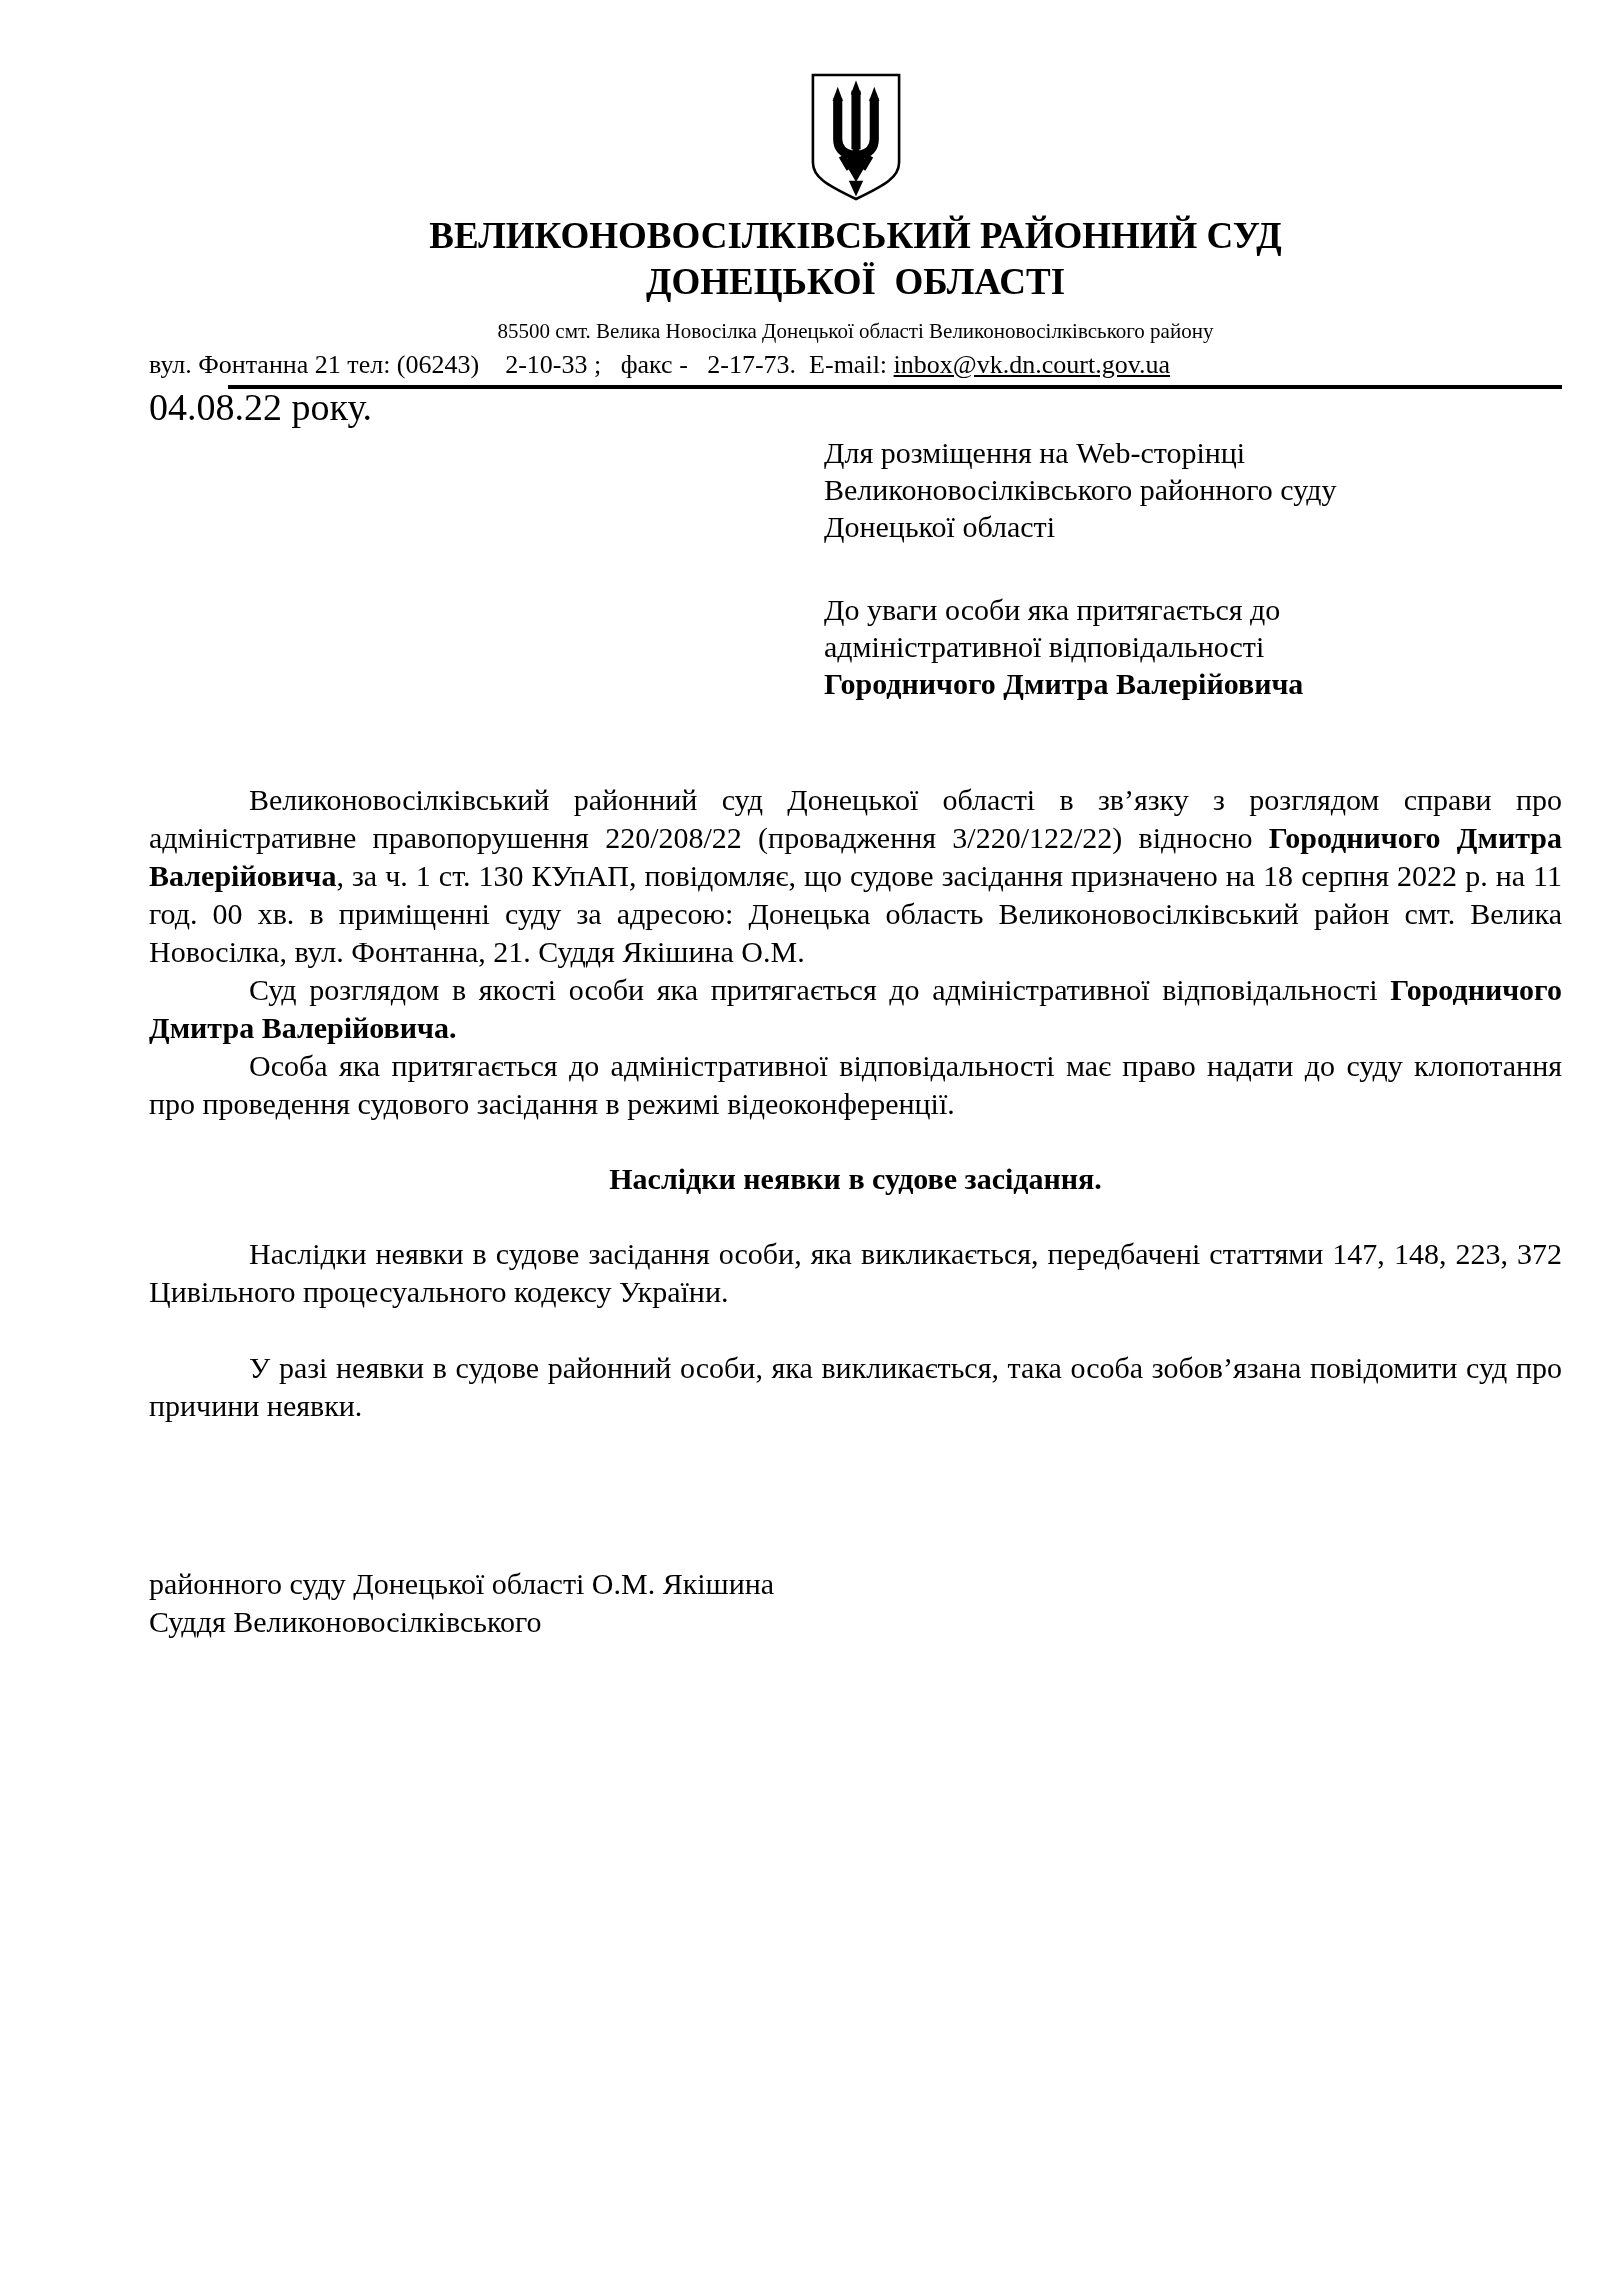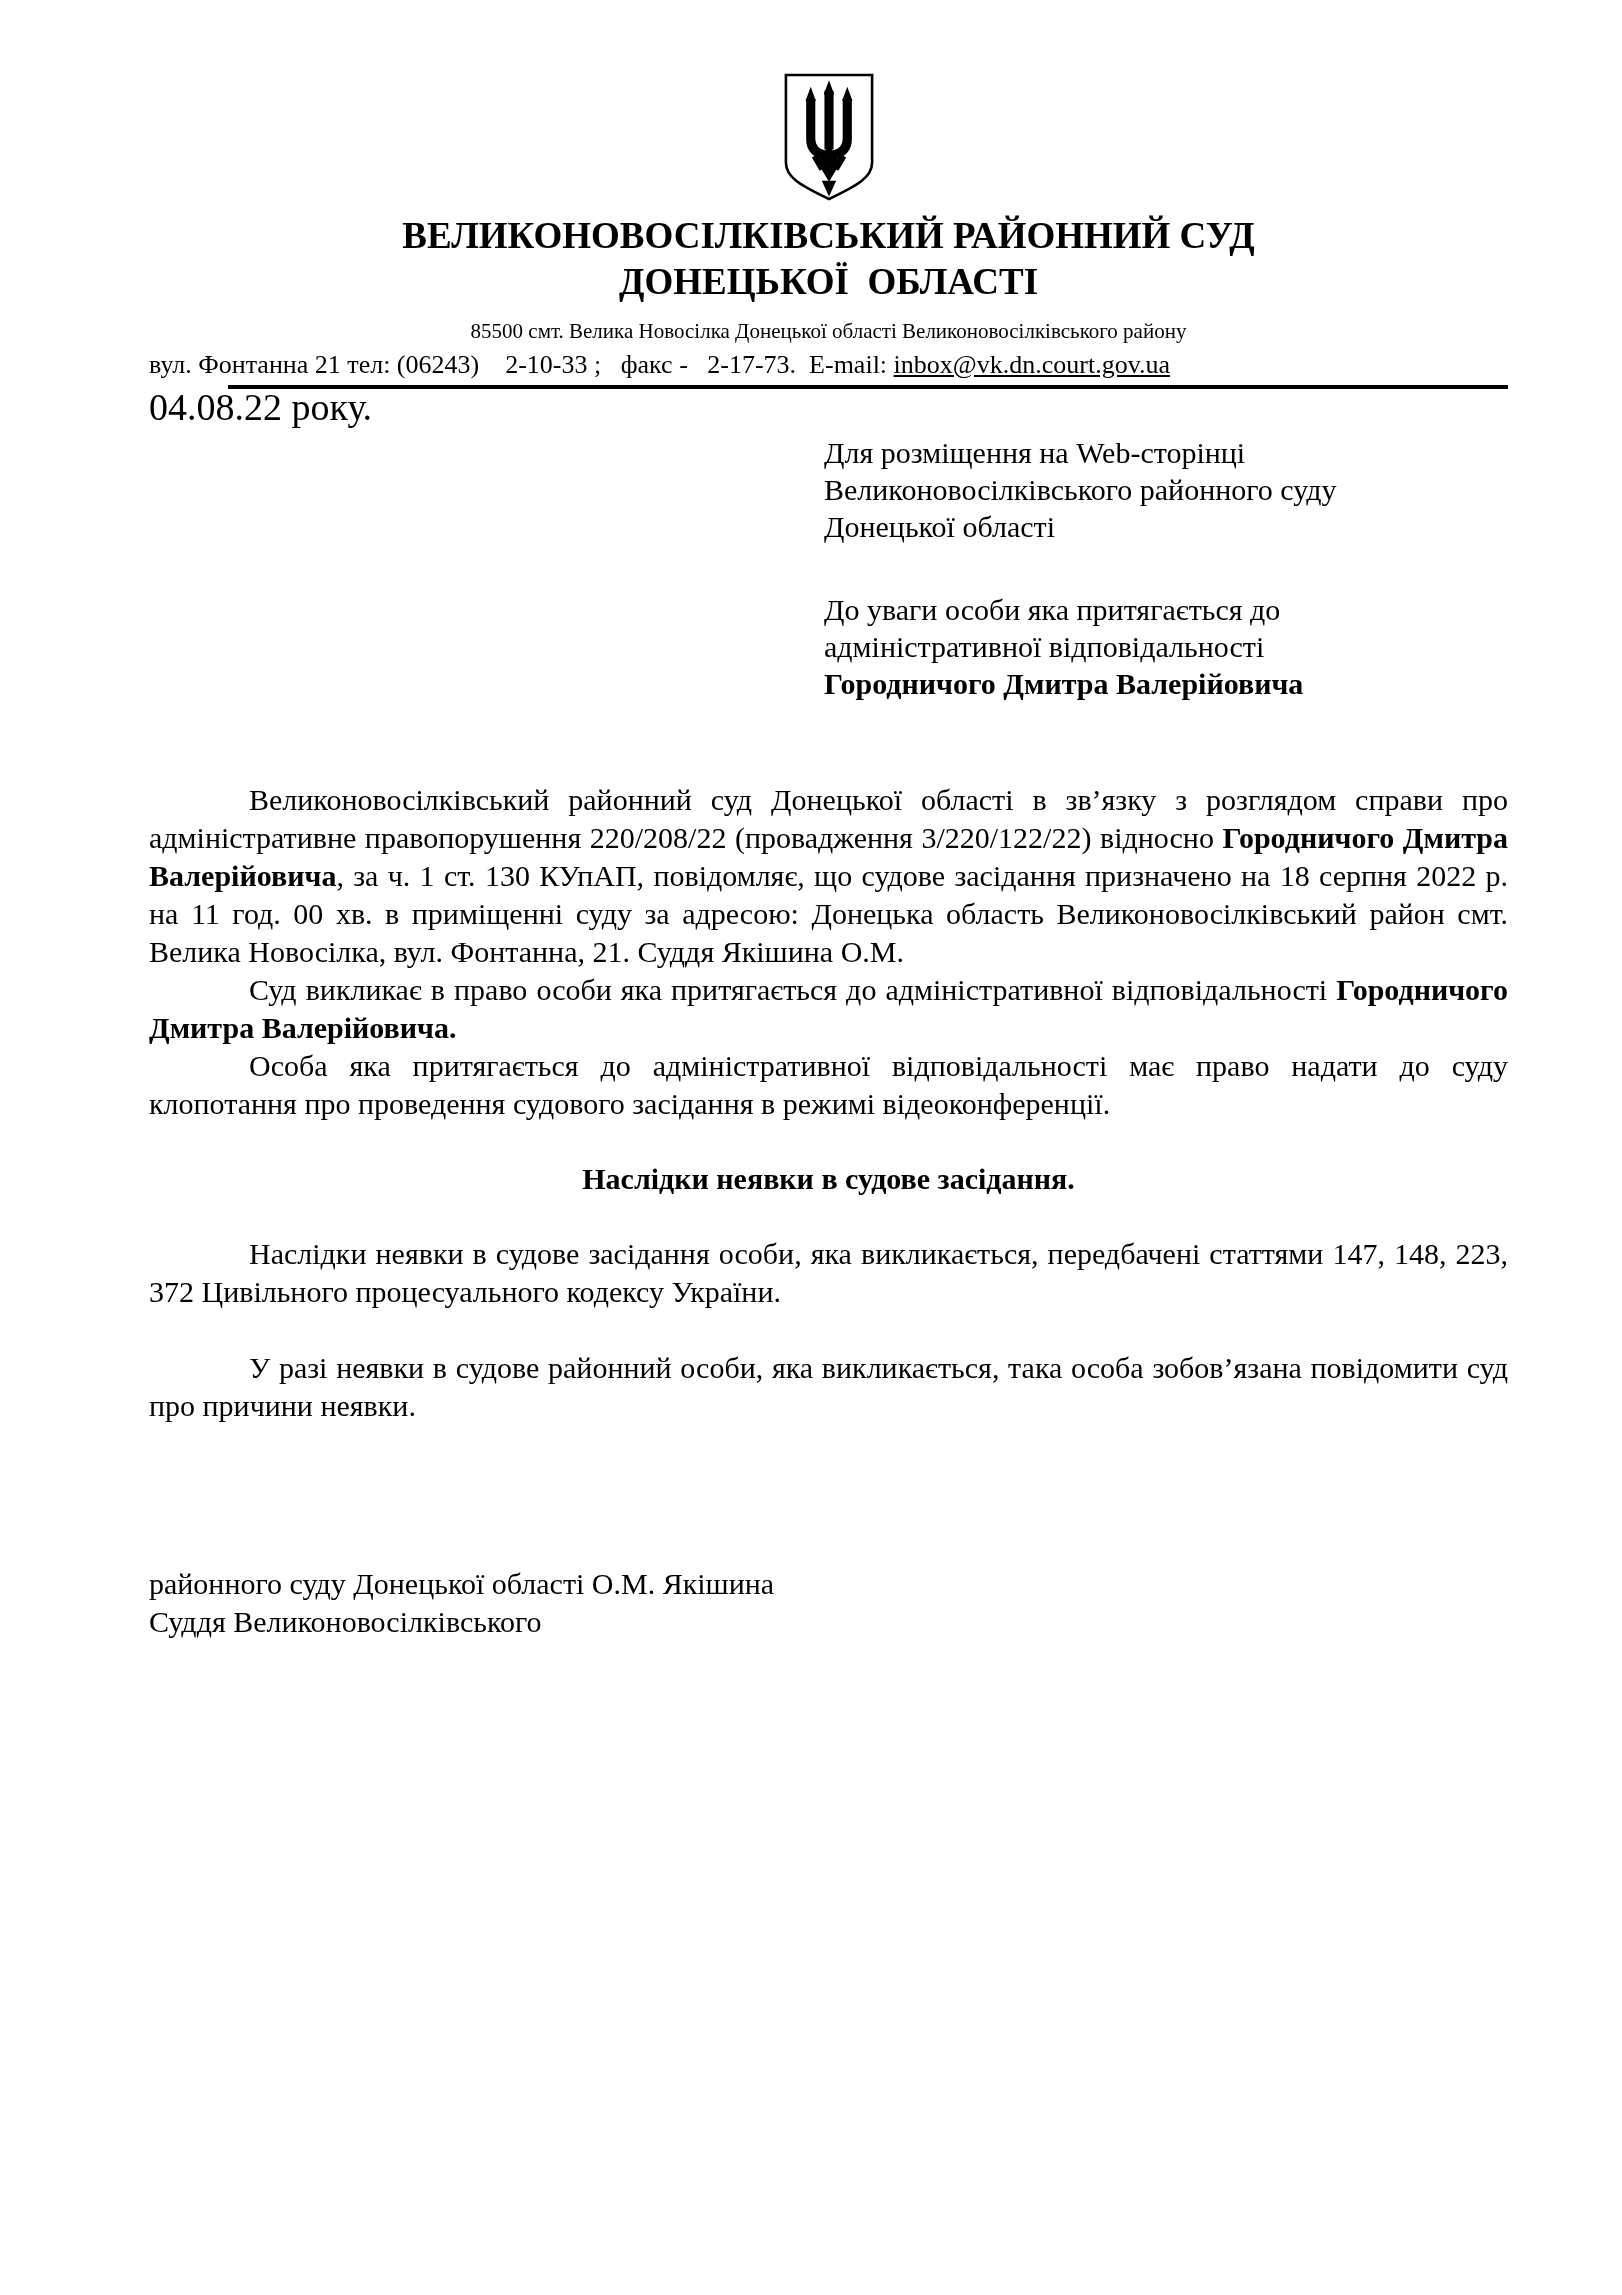--- a/index.html
+++ b/index.html
@@ -5,21 +5,21 @@
   html, body { margin: 0; padding: 0; background: #ffffff; }
   .page {
     position: relative;
     width: 1623px;
     height: 2295px;
     background: #ffffff;
     color: #000000;
     font-family: "Liberation Serif", "DejaVu Serif", serif;
     overflow: hidden;
   }
-  .content { padding: 0 115px 0 149px; }
+  .content { padding: 0 61px 0 149px; }
 
   
   .emblem-row { margin-top: 72px; display: flex; justify-content: center; }
   .court-title {
     text-align: center;
     font-weight: bold;
     font-size: 37px;
     line-height: 46px;
     margin-top: 10.5px;
   }
@@ -117,21 +117,21 @@
       <div class="sub2">
         <span class="line">До уваги особи яка притягається до</span>
         <span class="line">адміністративної відповідальності</span>
         <span class="line bold">Городничого Дмитра Валерійовича</span>
       </div>
     </div>
 
     <div class="main">
       <p><span>Великоновосілківський районний суд Донецької області в зв’язку з розглядом справи про адміністративне правопорушення 220/208/22 (провадження 3/220/122/22) відносно </span><span class="bold">Городничого Дмитра Валерійовича</span><span>, за ч. 1 ст. 130 КУпАП, повідомляє, що судове засідання призначено на 18 серпня 2022 р. на 11 год. 00 хв. в приміщенні суду за адресою: Донецька область Великоновосілківський район смт. Велика Новосілка, вул. Фонтанна, 21. Суддя Якішина О.М.</span></p>
 
-      <p><span>Суд викликає в право особи яка притягається до адміністративної відповідальності </span><span class="bold">Городничого Дмитра Валерійовича.</span></p>
+      <p><span>Суд розглядом в якості особи яка притягається до адміністративної відповідальності </span><span class="bold">Городничого Дмитра Валерійовича.</span></p>
 
 
       <p>Особа яка притягається до адміністративної відповідальності має право надати до суду клопотання про проведення судового засідання в режимі відеоконференції.</p>
 
 
       <p class="heading">Наслідки неявки в судове засідання.</p>
 
       <p>Наслідки неявки в судове засідання особи, яка викликається, передбачені статтями 147, 148, 223, 372 Цивільного процесуального кодексу України.</p>
 
       <p class="gap-above">У разі неявки в судове районний особи, яка викликається, така особа зобов’язана повідомити суд про причини неявки.</p>

